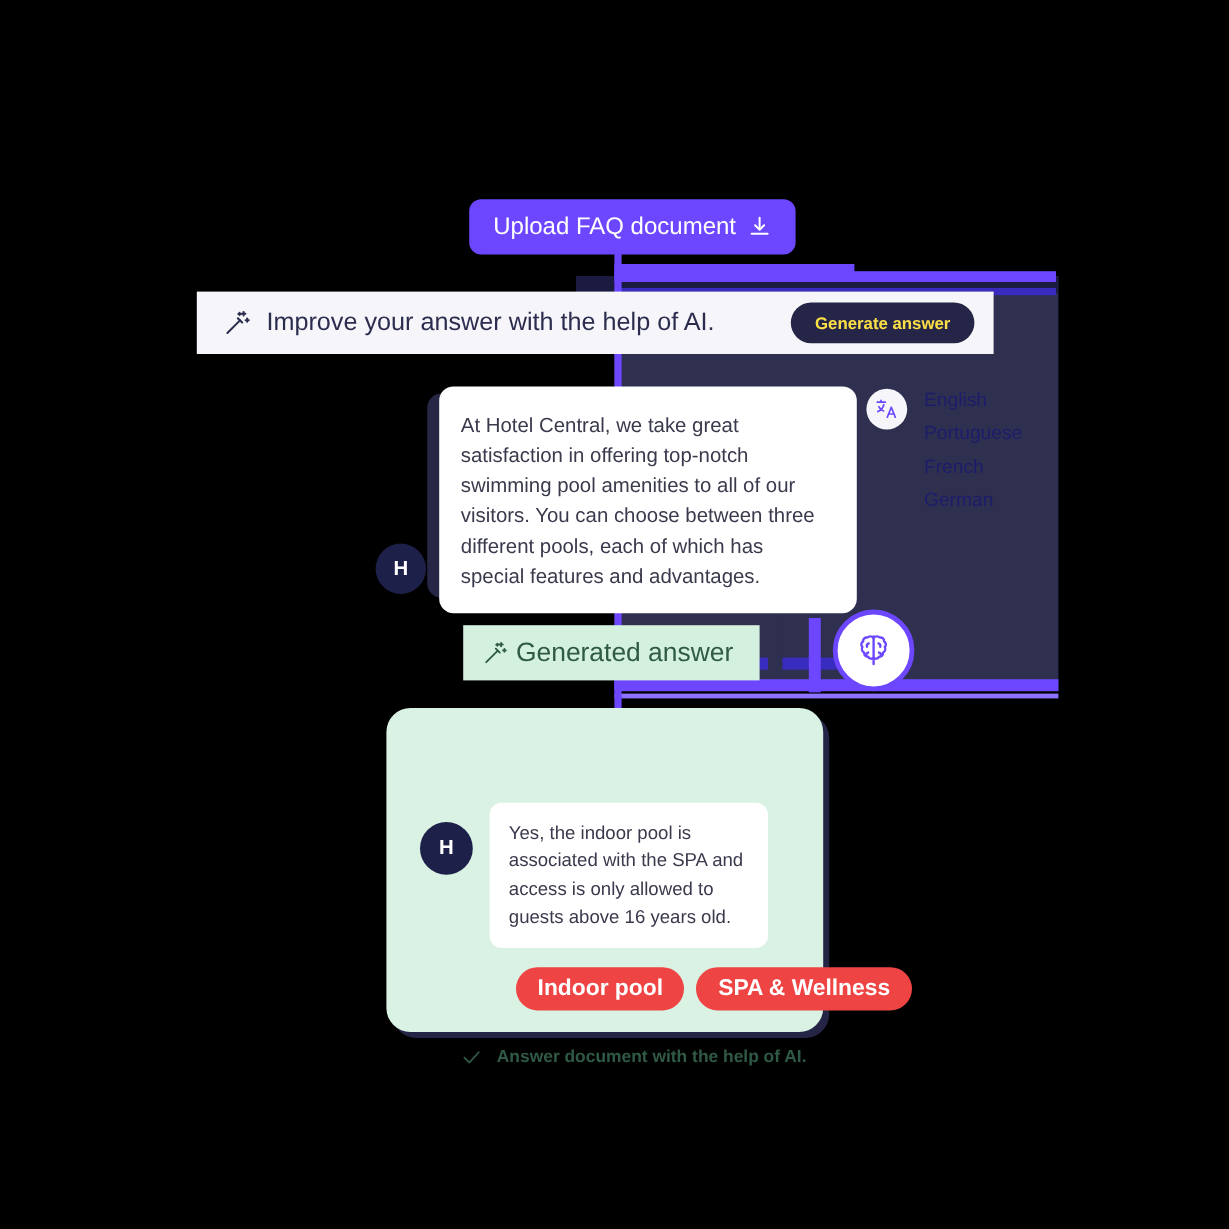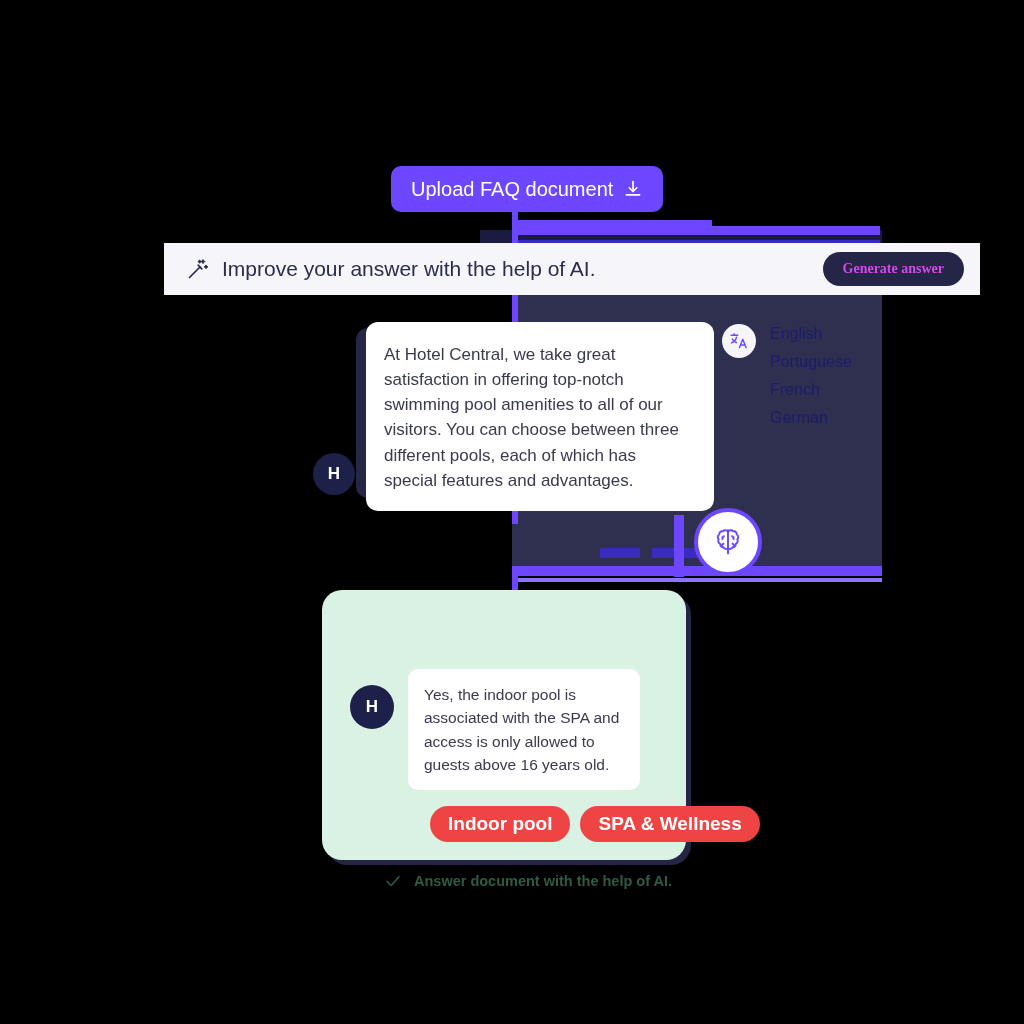--- a/index.html
+++ b/index.html
@@ -72,44 +72,44 @@
     white-space: nowrap;
     z-index: 30;
     margin-left: 29px;
   }
   .upload-btn .label { line-height: 1; }
 
   
   .improve-bar {
     position: absolute;
     left: 164px; top: 243px;
-    width: 816px; height: 52px;
+    width: 664px; height: 52px;
     background: #f5f5fa;
     display: flex;
     align-items: center;
     gap: 12px;
     padding: 0 16px 0 22px;
     z-index: 25;
   }
   .improve-text {
     color: #2b2c4e;
     font-size: 21px;
     white-space: nowrap;
   }
   .generate-btn {
     margin-left: auto;
     background: #252547;
-    color: #d946ef;
+    color: #fde047;
     border: none;
     border-radius: 999px;
     height: 34px;
     padding: 0 20px;
     font-size: 14px;
     font-weight: bold;
-    font-family: Liberation Serif, serif;
+    font-family: Liberation Sans, sans-serif;
     cursor: pointer;
     white-space: nowrap;
   }
 
   
   .msg-card {
     position: absolute;
     left: 366px; top: 322px;
     width: 348px;
     background: #ffffff;
@@ -313,20 +313,35 @@
         <path d="M13.9 16.8h5.2"></path>
     </svg>
   </div>
   <div class="lang-list">
     <span>English</span>
     <span>Portuguese</span>
     <span>French</span>
     <span>German</span>
   </div>
 
+  <div class="gen-pill">
+    <span>
+      <svg class="icon-svg" width="22" height="22" viewBox="0 0 24 24" fill="none" stroke="#2f5a45" stroke-width="1.7" stroke-linecap="round" stroke-linejoin="round">
+        <path d="M3.5 20.5L14 10"></path>
+        <path d="M12.2 8.2l3.6 3.6"></path>
+        <path d="M17 3v3"></path>
+          <path d="M15.5 4.5h3"></path>
+        <path d="M20 8.5v2.6"></path>
+          <path d="M18.7 9.8h2.6"></path>
+        <path d="M13.6 3.6v2"></path>
+          <path d="M12.6 4.6h2"></path>
+      </svg>
+    </span>
+    <span>Generated answer</span>
+  </div>
 
   <div class="brain-badge">
     <svg class="icon-svg" width="36" height="36" viewBox="0 0 24 24" fill="none" stroke="#6c47ff" stroke-width="1.3" stroke-linecap="round" stroke-linejoin="round">
       <path d="M12 4.2v15.4"></path>
       <path d="M12 5.1c-.7-1.1-2.6-1.3-3.5-.2-1.3-.3-2.5.8-2.3 2.1-1.2.6-1.4 2.3-.4 3.1-.7 1.1-.2 2.7 1 3.1-.2 1.3.9 2.5 2.2 2.3.5 1.2 2.2 1.5 3 .6"></path>
       <path d="M12 5.1c.7-1.1 2.6-1.3 3.5-.2 1.3-.3 2.5.8 2.3 2.1 1.2.6 1.4 2.3.4 3.1.7 1.1.2 2.7-1 3.1.2 1.3-.9 2.5-2.2 2.3-.5 1.2-2.2 1.5-3 .6"></path>
       <path d="M9.3 8.1c-.8.3-1.2 1.1-1 1.9"></path>
       <path d="M14.7 8.1c.8.3 1.2 1.1 1 1.9"></path>
       <path d="M9 13.2c-.7.2-1.2.8-1.2 1.6"></path>
       <path d="M15 13.2c.7.2 1.2.8 1.2 1.6"></path>

